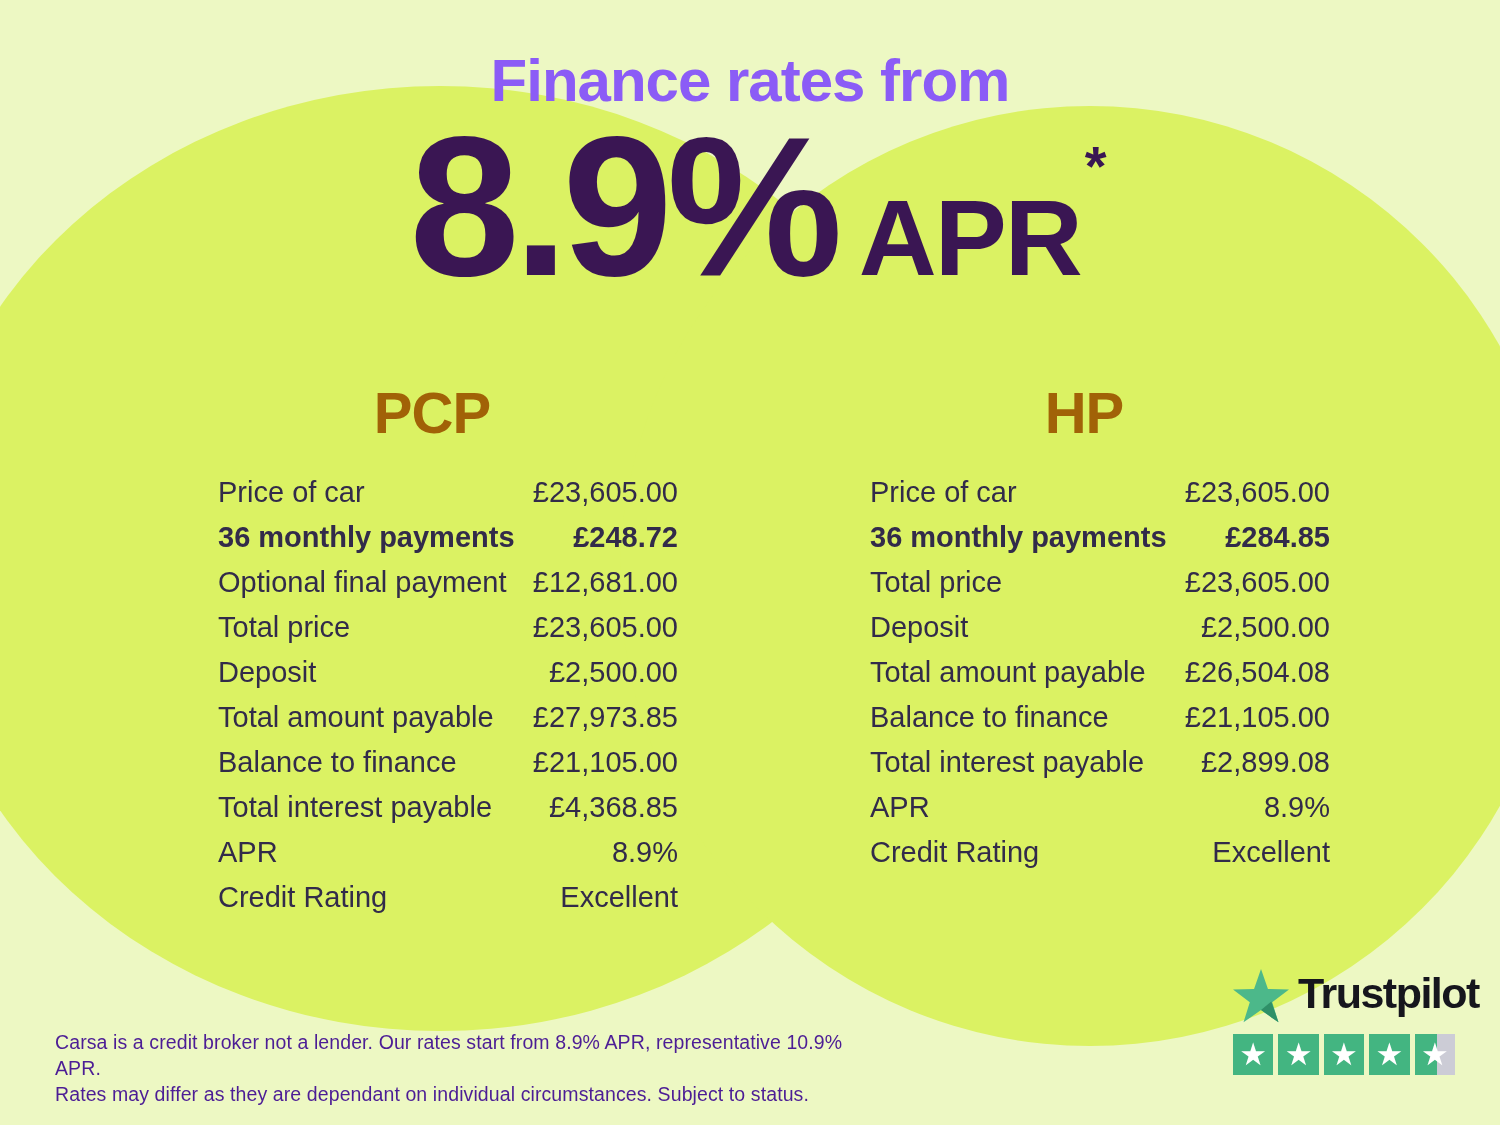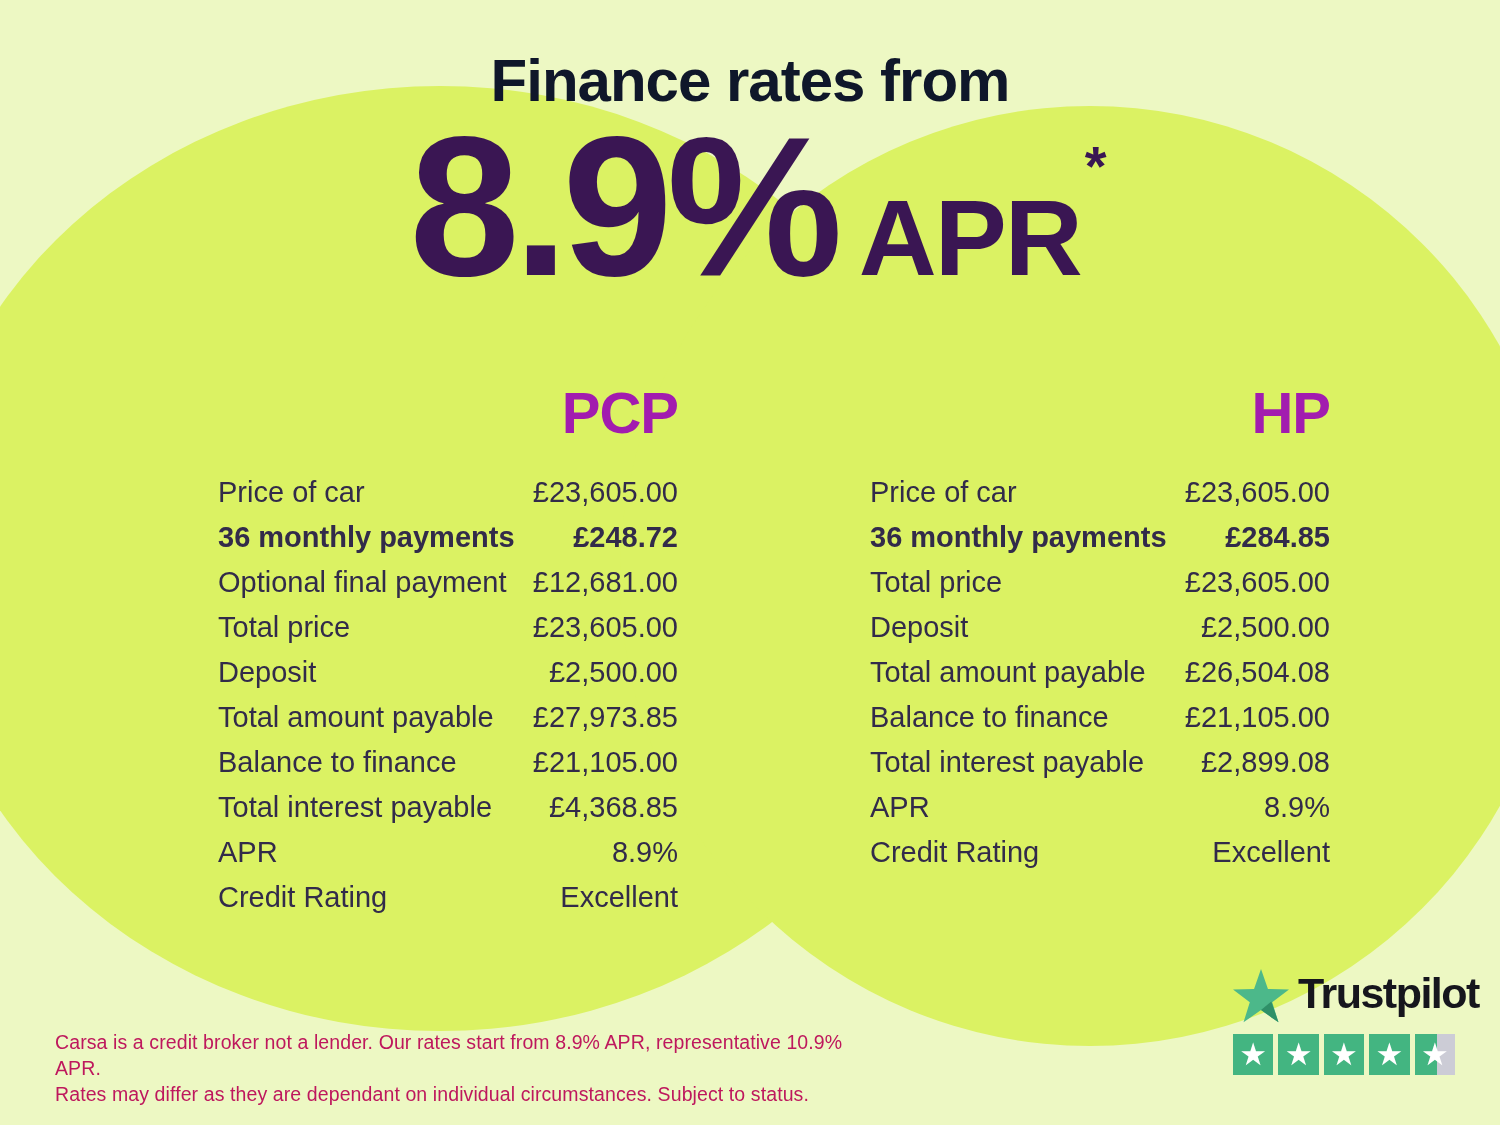--- a/index.html
+++ b/index.html
@@ -15,52 +15,52 @@
   
   .blob{ position:absolute; border-radius:50%; background:#dbf263; }
   .blob-left { left:-80px; top:86px;  width:1040px; height:945px; }
   .blob-right{ left:620px; top:106px; width:940px;  height:940px; }
 
   
   .kicker{
     position:absolute; top:46px; left:0; width:1500px;
     text-align:center;
     font-size:60px; font-weight:800; letter-spacing:-1px;
-    color:#0f172a;
+    color:#8b5cf6;
   }
   .rate-row{
     position:absolute; top:108px; left:50%; transform:translateX(-49%);
     display:flex; align-items:baseline; white-space:nowrap;
     color:#3a1653;
   }
   .rate{ font-size:198px; font-weight:800; letter-spacing:-6px; line-height:1; }
   .unit{ font-size:108px; font-weight:800; letter-spacing:-2px; margin-left:22px; line-height:1; }
   .ast{ font-size:56px; font-weight:800; vertical-align:90px; margin-left:4px; }
 
   
   .col{ position:absolute; top:382px; width:492px; color:#322b4a; }
   .col-pcp{ left:186px; }
   .col-hp { left:838px; }
   .col h2{
-    text-align:right; font-size:58px; font-weight:800;
-    color:#a21caf; letter-spacing:-1px; height:62px; line-height:62px;
+    text-align:center; font-size:58px; font-weight:800;
+    color:#a16207; letter-spacing:-1px; height:62px; line-height:62px;
   }
   .rows{ margin-top:26px; }
   .row{
     display:flex; justify-content:space-between; align-items:center;
     height:45px; font-size:29px; font-weight:400;
   }
   .row .lbl{ text-align:left;margin-left:32px; }
   .row .val{ text-align:right; }
   .row.bold{ font-weight:700; }
 
   
   .disclaimer{
     position:absolute; left:55px; top:1029px; width:820px;
-    font-size:19.5px; line-height:26px; color:#be185d; font-weight:400;
+    font-size:19.5px; line-height:26px; color:#4c1d95; font-weight:400;
     letter-spacing:0.1px;
   }
 
   
   .trustpilot{ position:absolute; left:1233px; top:969px; width:222px; }
   .tp-top{ display:flex; }
   .tp-logo-star{ width:56px; height:54px; flex:0 0 auto; }
   .tp-word{
     font-size:43px; font-weight:700; letter-spacing:-1.5px;
     color:#16161d; margin-left:9px;

